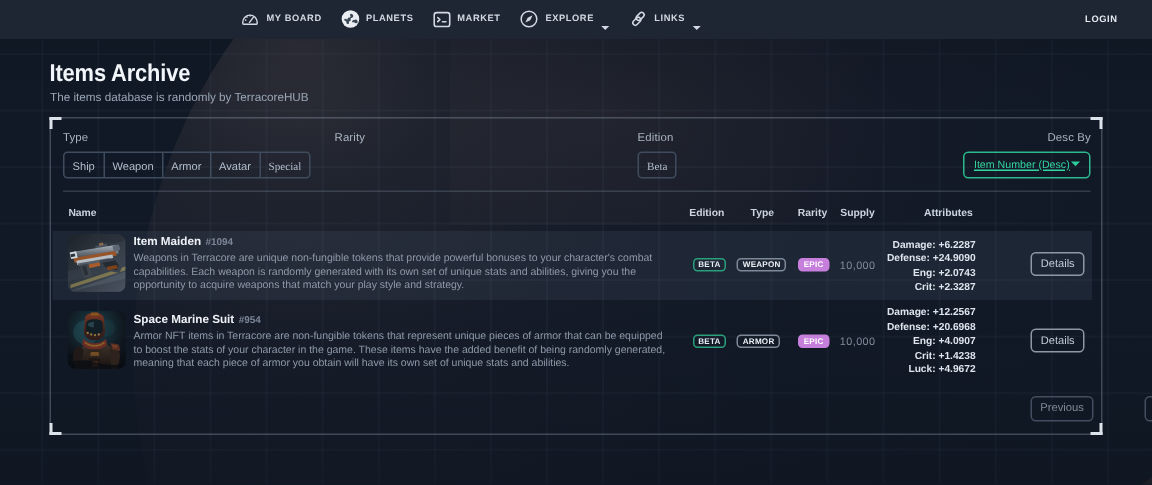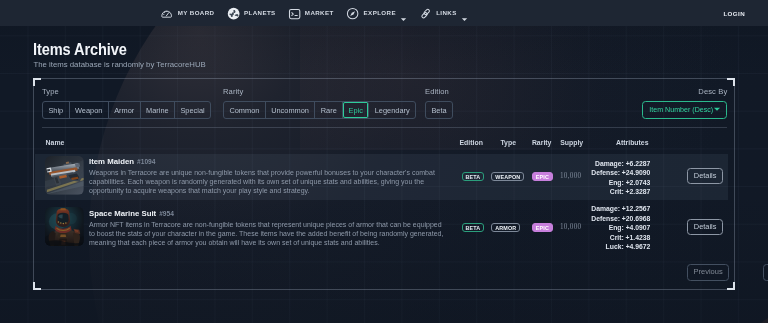--- a/index.html
+++ b/index.html
@@ -78,30 +78,30 @@
   #filters{position:absolute;left:42px;top:88px;right:42px;height:32px;}
   .fgroup{position:absolute;white-space:nowrap;}
   .flabel{font-size:7.6px;color:#aab4c2;font-weight:normal;letter-spacing:.1px;line-height:1;}
   .segs{display:inline-flex;margin-top:5.5px;border:1px solid #3f4c5e;border-radius:3px;height:18px;box-sizing:border-box;width:max-content;}
   .seg{
     display:flex;align-items:center;justify-content:center;
     padding:0 5.4px;font-size:7.4px;color:#b4bfcd;
     border-right:1px solid #3f4c5e;box-sizing:border-box;height:100%;
     cursor:pointer;background:transparent;white-space:nowrap;
   }
-  .seg:last-child{border-right:none;}
+  .seg:last-child{border-right:none;font-family:Liberation Serif, serif;}
   .seg.sel{color:#2ecc9a;box-shadow:inset 0 0 0 1px #2ecc9a;border-radius:2px;}
   #sortby{position:absolute;left:600.3px;top:0;width:85px;text-align:right;}
   #sortsel{
     position:absolute;left:0px;top:12.8px;
     display:flex;align-items:center;
     border:1px solid #2bb98d;border-radius:3.5px;height:18.2px;width:84.9px;box-sizing:border-box;
     padding:0 6px;color:#33d6a0;font-size:7.1px;cursor:pointer;
   }
-  #sortsel .cv{flex:1;text-align:left;white-space:nowrap;}
+  #sortsel .cv{flex:1;text-align:left;white-space:nowrap;text-decoration:underline;}
 
   
   #hsep{position:absolute;left:41.7px;top:126.9px;width:685.5px;height:1px;background:rgba(168,184,206,.22);}
   #thead{position:absolute;left:33px;top:140.2px;width:702px;height:10px;}
   .th{position:absolute;font-size:6.9px;font-weight:bold;color:#ccd4e0;letter-spacing:0;top:0;line-height:1;}
   #tbody{position:absolute;left:35px;top:154px;width:693px;}
   .row{position:relative;box-sizing:border-box;height:46px;}
   .row:nth-child(2){height:52px;}
   .row:nth-child(2) .thumb{top:7px;}
   .row:nth-child(2) .namecell{top:1.5px;}
@@ -115,21 +115,21 @@
   .inum{font-size:6.6px;font-weight:bold;color:#7b8697;display:inline;margin-left:3px;}
   .idesc{font-size:7px;color:#8e99a9;line-height:9.3px;margin-top:0px;}
   .badge{
     display:inline-flex;align-items:center;justify-content:center;
     height:9.8px;padding:0 2.8px;border-radius:3px;font-size:5.4px;font-weight:bold;letter-spacing:.15px;
     box-sizing:border-box;
   }
   .b-beta{border:1px solid #2b9e7c;color:#e6ecf3;}
   .b-type{border:1px solid #7d8898;color:#eef2f7;}
   .b-epic{background:#c77fdc;color:#fff;border:1px solid #c77fdc;}
-  .supply{font-size:7.2px;color:#7f8a9a;letter-spacing:.3px;font-family:Liberation Serif, serif;}
+  .supply{font-size:7.2px;color:#7f8a9a;letter-spacing:.3px;}
   .bcell{position:absolute;display:flex;align-items:center;top:17.7px;}
   .be{left:426.7px;}
   .bt{left:456.4px;}
   .br{left:497.0px;}
   .bs{left:524.9px;}
   .attrs{position:absolute;left:520px;top:4.5px;width:95.4px;text-align:right;font-size:6.8px;font-weight:bold;color:#dfe5ee;line-height:9.5px;}
   .dcell{position:absolute;left:652px;top:14.4px;}
   .details{
     border:1px solid #8d97a5;border-radius:3.5px;color:#c2ccd8;font-size:7.4px;
     width:36.3px;height:16px;line-height:14px;text-align:center;cursor:pointer;background:transparent;display:block;box-sizing:border-box;
@@ -234,33 +234,26 @@
   <div class="fcorner fc-br"></div>
 </div>
 
 <div id="filters">
   <div class="fgroup" id="g-type" style="left:0;top:0;">
     <div class="flabel">Type</div>
     <div class="segs" id="segs-type">
         <div class="seg">Ship</div>
         <div class="seg">Weapon</div>
         <div class="seg">Armor</div>
-        <div class="seg">Marine</div>
+        <div class="seg">Avatar</div>
         <div class="seg">Special</div>
       </div>
   </div>
   <div class="fgroup" id="g-rarity" style="left:181px;top:0;">
     <div class="flabel">Rarity</div>
-    <div class="segs" id="segs-rarity">
-        <div class="seg">Common</div>
-        <div class="seg">Uncommon</div>
-        <div class="seg">Rare</div>
-        <div class="seg sel">Epic</div>
-        <div class="seg">Legendary</div>
-      </div>
   </div>
   <div class="fgroup" id="g-edition" style="left:383px;top:0;">
     <div class="flabel">Edition</div>
     <div class="segs" id="segs-edition">
         <div class="seg">Beta</div>
       </div>
   </div>
   <div id="sortby">
     <div class="flabel">Desc By</div>
     <div id="sortsel">

